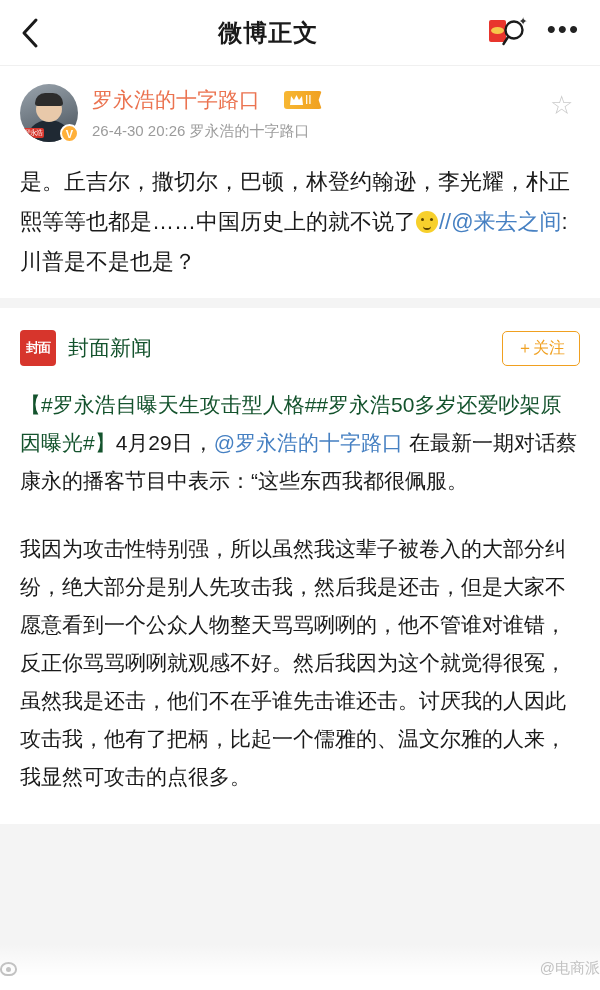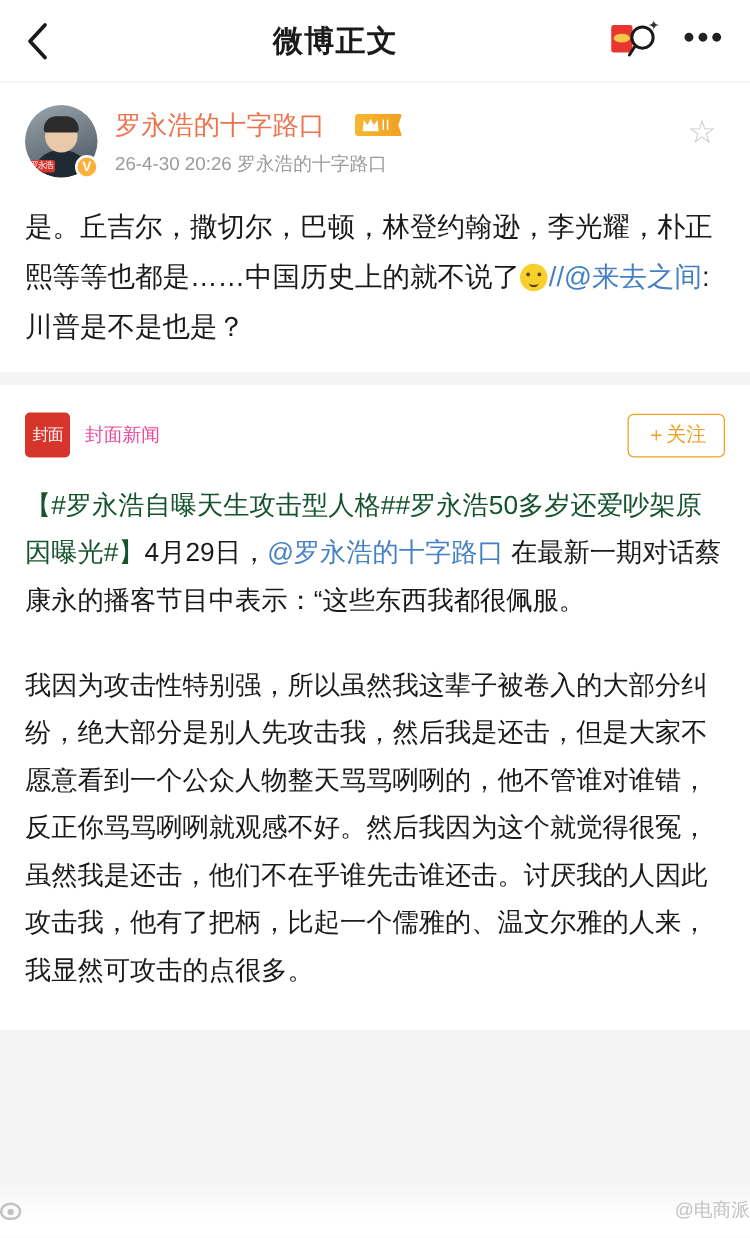--- a/index.html
+++ b/index.html
@@ -284,29 +284,29 @@
     height: 36px;
     border-radius: 4px;
     background: #d7352c;
     color: #ffffff;
     font-size: 13px;
     line-height: 14px;
     display: flex;
     align-items: center;
     justify-content: center;
     text-align: center;
-    font-weight: normal;
+    font-weight: bold;
     flex: 0 0 36px;
     letter-spacing: -1px;
     padding: 2px;
   }
   .news-name {
     margin-left: 12px;
-    font-size: 15px;
-    color: #ec4899;
+    font-size: 21px;
+    color: #14532d;
     flex: 1 1 auto;
   }
   .follow-btn {
     border: 1px solid #f0a020;
     color: #f0a020;
     font-size: 16px;
     padding: 6px 14px;
     border-radius: 5px;
     white-space: nowrap;
     cursor: pointer;

